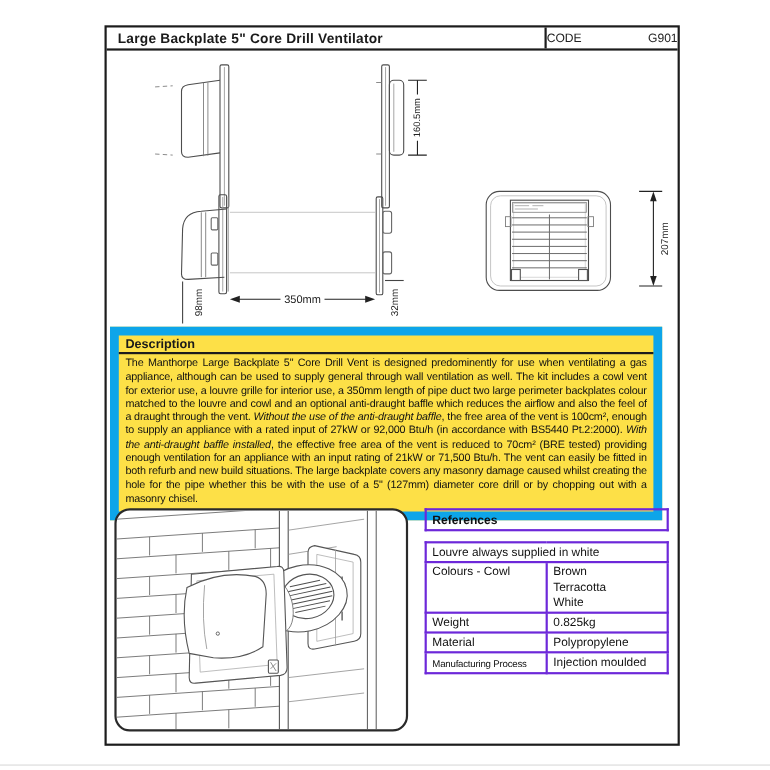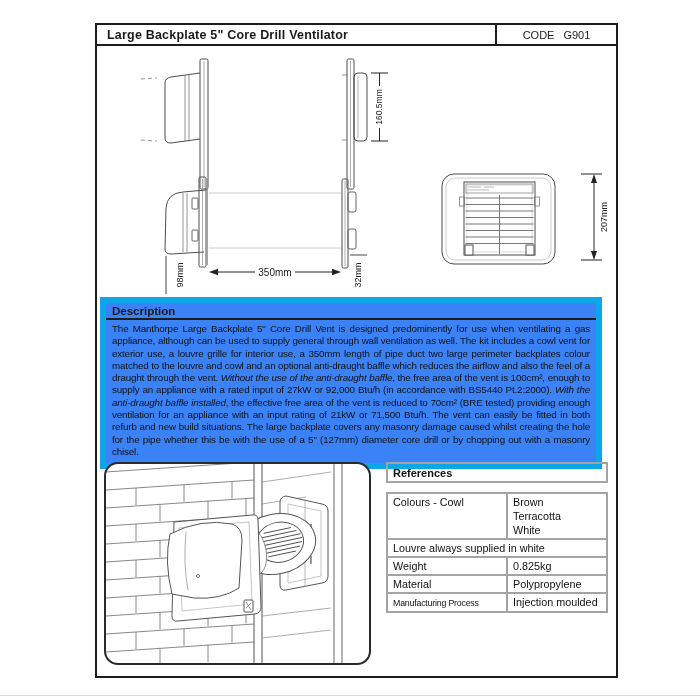--- a/index.html
+++ b/index.html
@@ -13,37 +13,37 @@
     position:absolute;left:95px;top:23px;width:523px;height:655px;
     border:2px solid #1c1c1c;background:#fff;
   }
   .header{display:flex;height:21px;border-bottom:2px solid #1c1c1c;}
   .header .title{
     flex:1;font-weight:bold;font-size:12.5px;padding:3px 0 0 10px;letter-spacing:.2px;
     white-space:nowrap;overflow:hidden;
   }
   .header .code-cell{
     width:121px;border-left:2px solid #1c1c1c;display:flex;align-items:center;
-    justify-content:center;gap:9px;font-size:11px;color:#222;
+    justify-content:space-between;gap:9px;font-size:11px;color:#222;
   }
   .drawings{position:absolute;left:0;top:21px;width:519px;height:326px;}
-  .desc-box{position:absolute;left:3px;top:272px;width:502px;border:6px solid #0ea5e9;background:#3b82f6;}
+  .desc-box{position:absolute;left:3px;top:272px;width:502px;border:8px solid #0ea5e9;background:#fde047;}
   .desc-head{font-weight:bold;font-size:11.5px;padding:2px 6px 1px 6px;border-bottom:2px solid #1c1c1c;}
   .desc-body{
     font-size:9.8px;line-height:12.3px;letter-spacing:-0.15px;
     text-align:justify;padding:3px 6px 5px 6px;color:#111;
   }
   .bi{font-weight:normal;font-style:italic;}
   .photo-box{
     position:absolute;left:7px;top:437px;width:267px;height:203px;
     border:2px solid #2a2a2a;border-radius:14px;overflow:hidden;background:#fff;
   }
   .tables{position:absolute;left:289px;top:437px;width:222px;}
   table{border-collapse:collapse;width:100%;font-size:10.8px;table-layout:fixed;}
-  td{border:2px solid #a3a3a3;padding:1px 5px;vertical-align:top;line-height:1.3;color:#111;margin-top:29px;}
+  td{border:2px solid #6d28d9;padding:1px 5px;vertical-align:top;line-height:1.3;color:#111;margin-top:29px;}
   tr.th td{font-weight:bold;font-size:11px;padding:2px 5px 1px 5px;}
   .pre{white-space:pre-line;}
   .spec{margin-top:9px;}
   .c1{width:120px;}
   .small-label{font-size:8.8px;padding-top:4px;letter-spacing:-0.2px;}
   .page-edge{position:absolute;left:0;top:695px;width:700px;height:1px;background:#d9d9d9;}
   svg text{font-family:"Liberation Sans", sans-serif;fill:#222;}
 </style>
 </head>
 <body>
@@ -266,29 +266,29 @@
       <tbody>
           <tr class="th">
         <td>References</td>
       </tr>
     </tbody>
       </table>
 
     <table class="spec">
       <tbody>
       <tr>
+        <td colspan="2">Louvre always supplied in white</td>
+      </tr>
+      <tr>
         <td class="c1">Colours - Cowl</td>
         <td class="pre">Brown
 Terracotta
 White</td>
       </tr>
       <tr>
-        <td colspan="2">Louvre always supplied in white</td>
-      </tr>
-      <tr>
         <td class="c1">Weight</td>
         <td>0.825kg</td>
       </tr>
       <tr>
         <td class="c1">Material</td>
         <td>Polypropylene</td>
       </tr>
       <tr>
         <td class="c1 small-label">Manufacturing Process</td>
         <td>Injection moulded</td>

